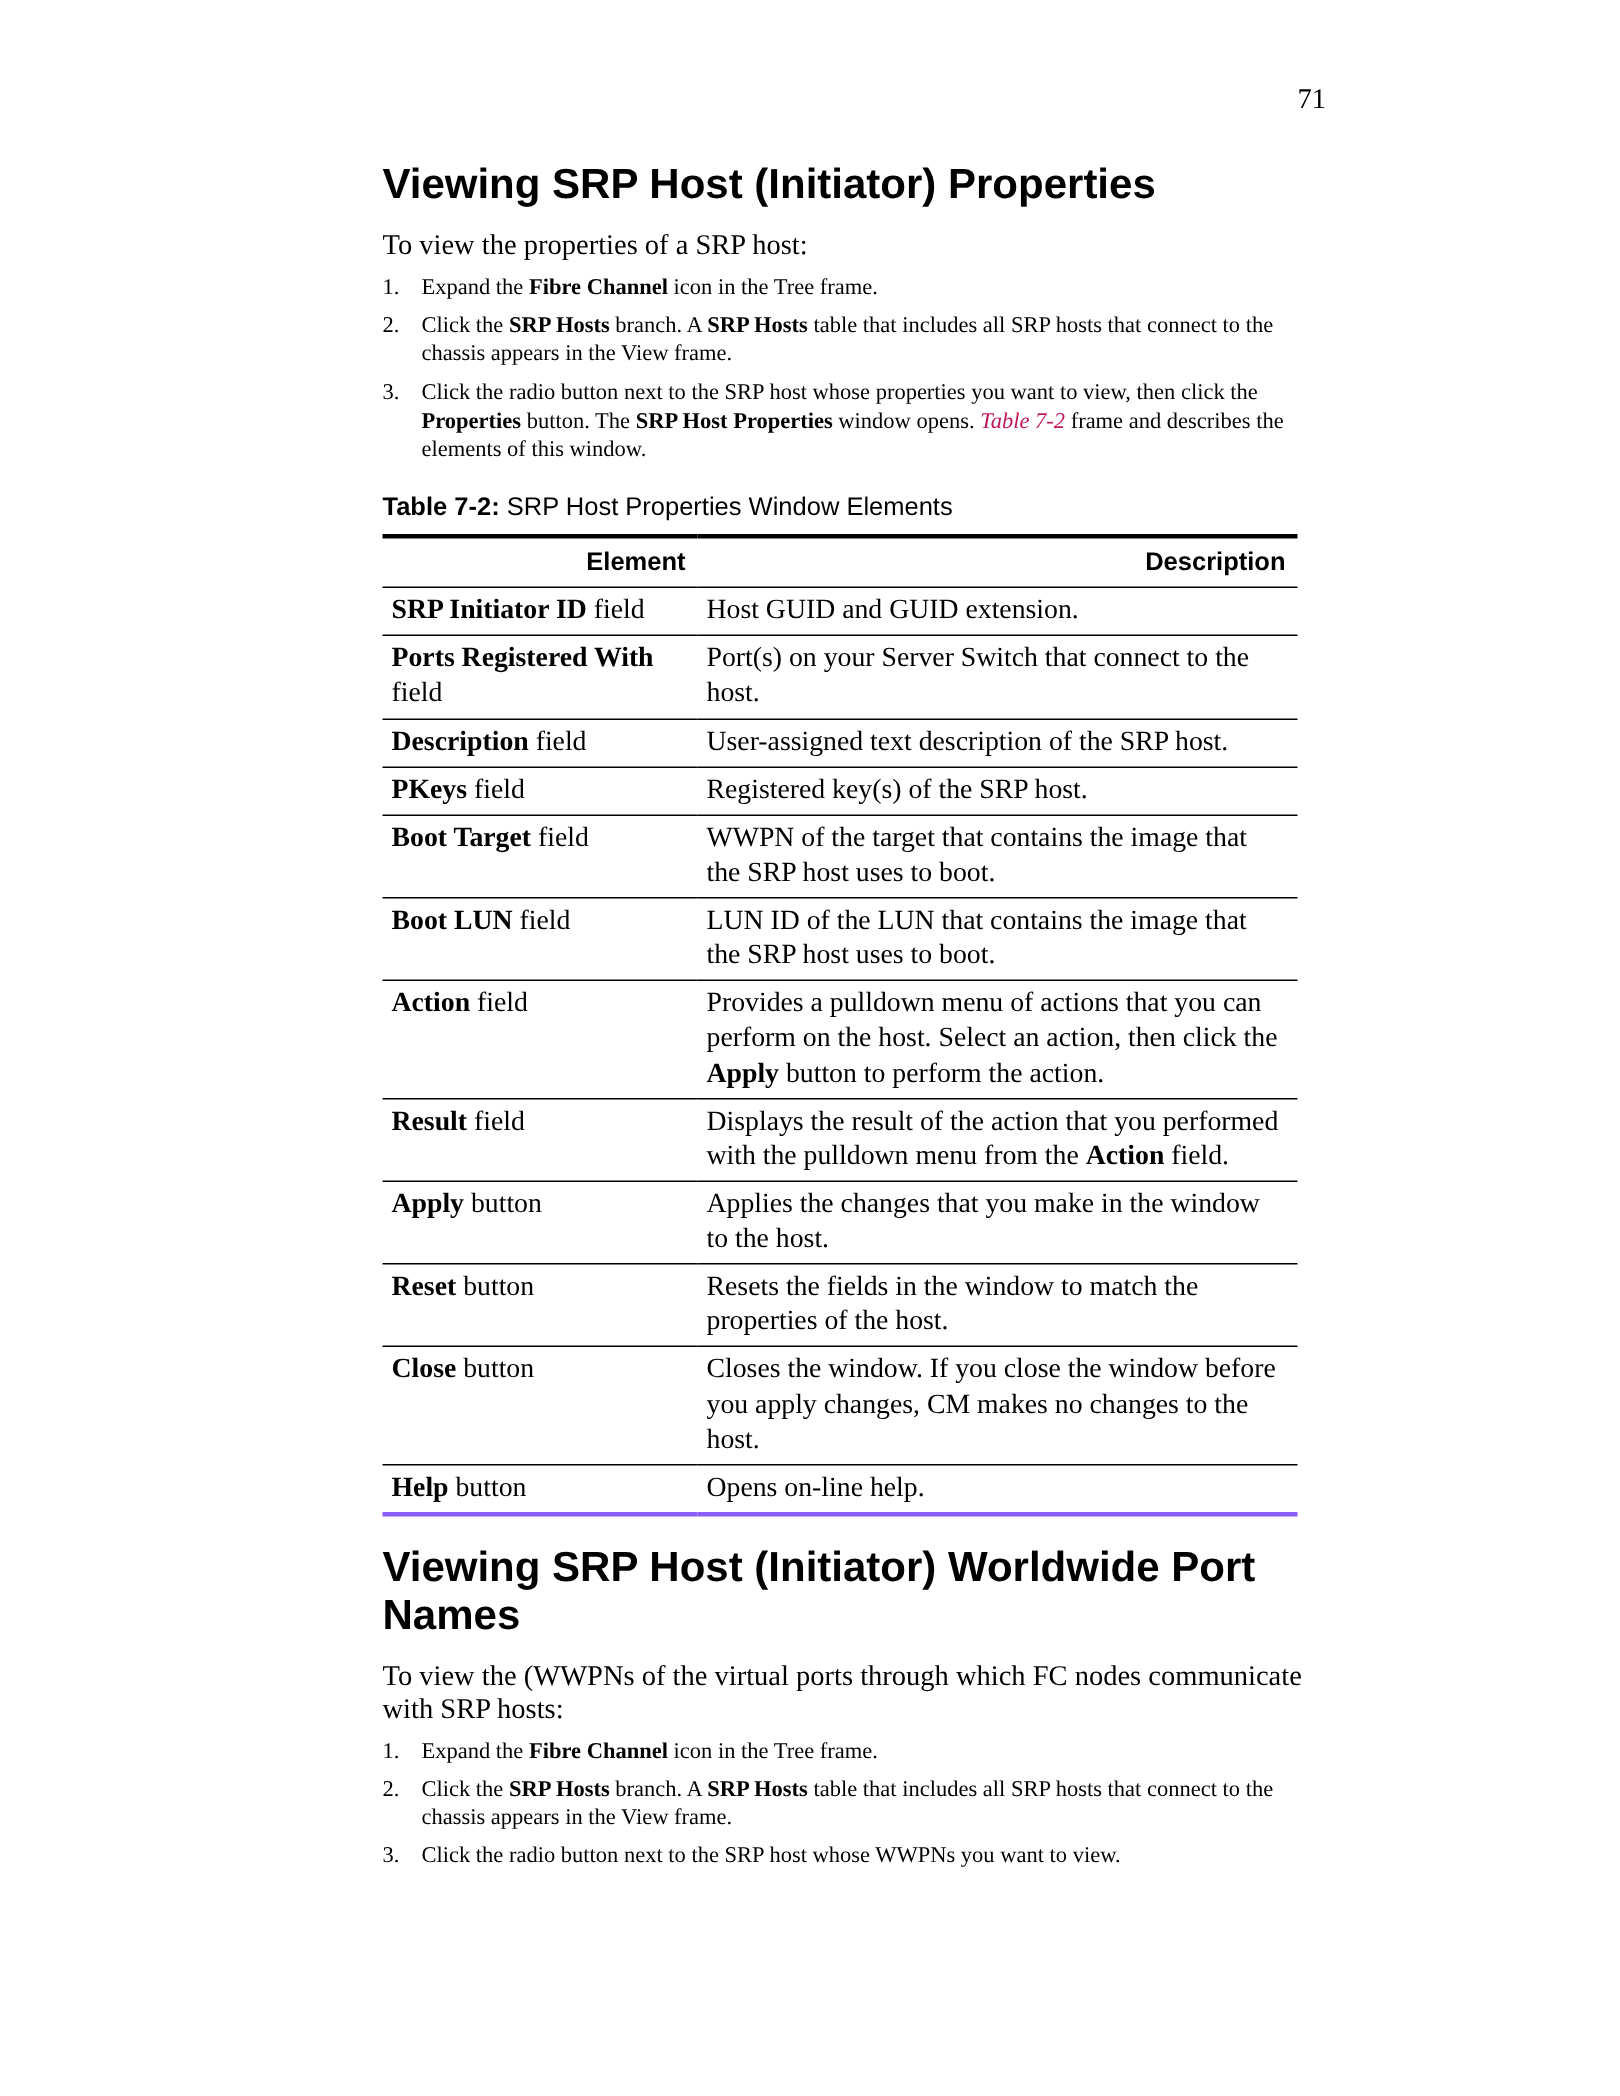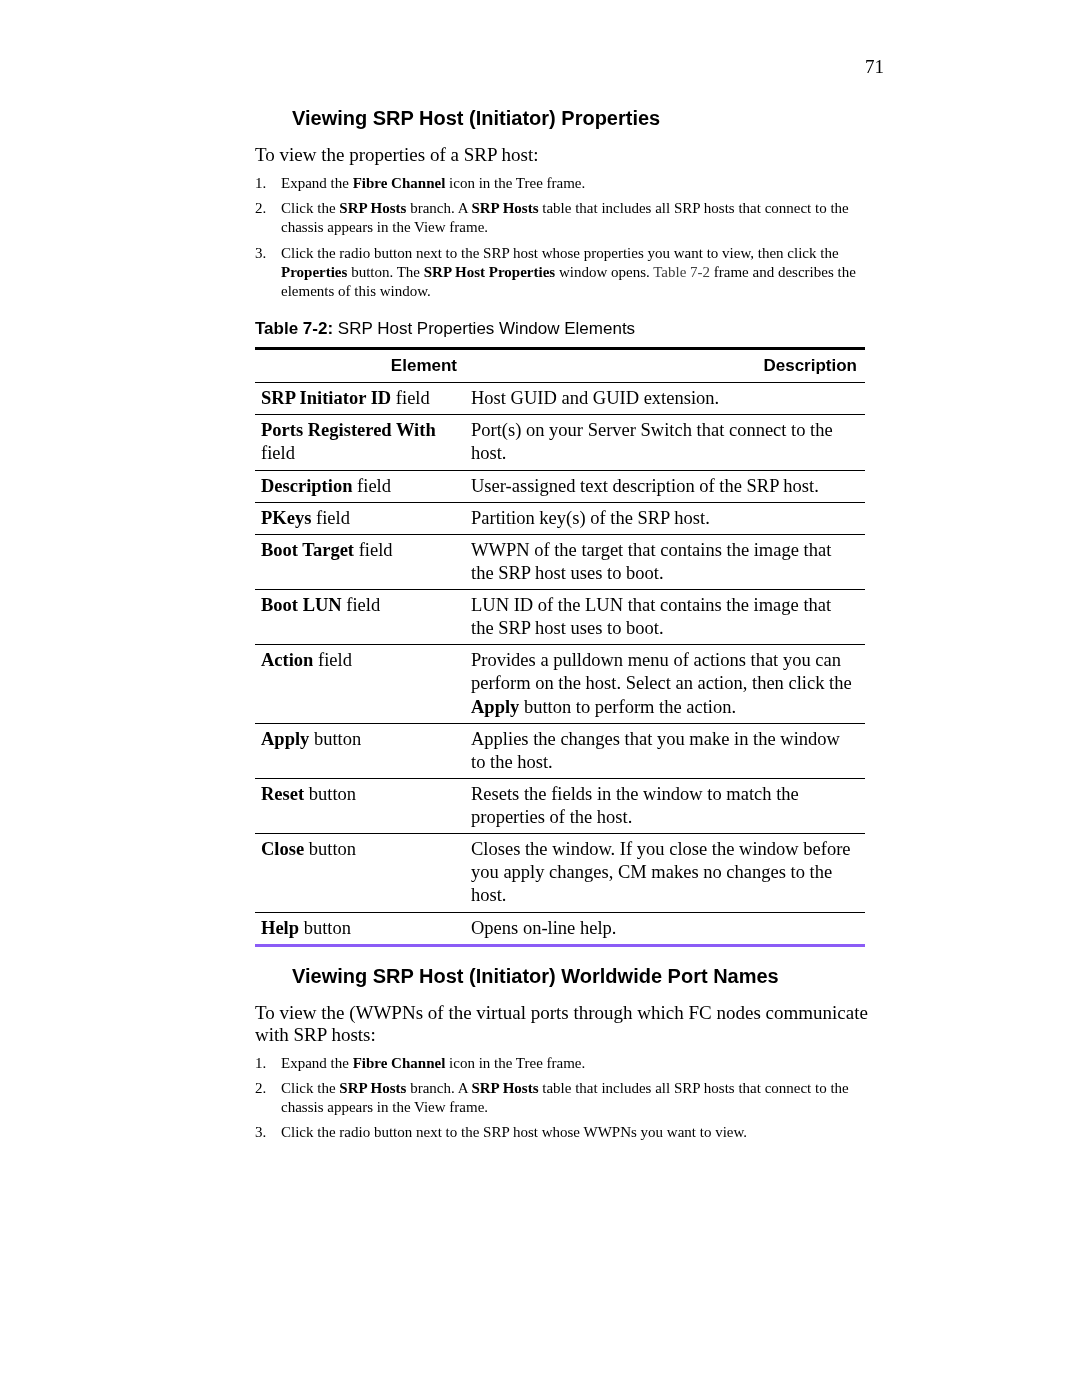--- a/index.html
+++ b/index.html
@@ -19,23 +19,22 @@
     }
     .content {
       position: absolute;
       left: 255px;
       top: 107px;
       width: 635px;
     }
     h1 {
       font-family: Arial, Helvetica, sans-serif;
       font-weight: bold;
-      font-size: 20px;
+      font-size: 28px;
       margin-bottom: 14px;
-      margin-left: 37px;
     }
     .intro {
       font-size: 19px;
       margin-bottom: 8px;
     }
     ol.steps {
       list-style: none;
       counter-reset: step;
       font-size: 15px;
       margin-bottom: 18px;
@@ -47,21 +46,21 @@
       margin-top: 6px;
       line-height: 1.28;
     }
     ol.steps > li::before {
       content: counter(step) ".";
       position: absolute;
       left: 0;
       top: 0;
     }
     .bold { font-weight: bold; }
-    .link { color: #404040; }
+    .link { color: #be185d; font-style: italic; }
     .table-caption {
       font-family: Arial, Helvetica, sans-serif;
       font-size: 17px;
       margin-top: 16px;
       margin-bottom: 8px;
     }
     .table-caption .caption-label { font-weight: bold; }
     table {
       border-collapse: collapse;
       width: 610px;
@@ -127,33 +126,37 @@
         <tr>
           <td><span class="bold">Ports Registered With</span><span> field</span></td>
           <td>Port(s) on your Server Switch that connect to the host.</td>
         </tr>
         <tr>
           <td><span class="bold">Description</span><span> field</span></td>
           <td>User-assigned text description of the SRP host.</td>
         </tr>
         <tr>
           <td><span class="bold">PKeys</span><span> field</span></td>
-          <td>Partition key(s) of the SRP host.</td>
+          <td>Registered key(s) of the SRP host.</td>
         </tr>
         <tr>
           <td><span class="bold">Boot Target</span><span> field</span></td>
           <td>WWPN of the target that contains the image that the SRP host uses to boot.</td>
         </tr>
         <tr>
           <td><span class="bold">Boot LUN</span><span> field</span></td>
           <td>LUN ID of the LUN that contains the image that the SRP host uses to boot.</td>
         </tr>
         <tr>
           <td><span class="bold">Action</span><span> field</span></td>
           <td><span>Provides a pulldown menu of actions that you can perform on the host. Select an action, then click the </span><span class="bold">Apply</span><span> button to perform the action.</span></td>
+        </tr>
+        <tr>
+          <td><span class="bold">Result</span><span> field</span></td>
+          <td><span>Displays the result of the action that you performed with the pulldown menu from the </span><span class="bold">Action</span><span> field.</span></td>
         </tr>
         <tr>
           <td><span class="bold">Apply</span><span> button</span></td>
           <td>Applies the changes that you make in the window to the host.</td>
         </tr>
         <tr>
           <td><span class="bold">Reset</span><span> button</span></td>
           <td>Resets the fields in the window to match the properties of the host.</td>
         </tr>
         <tr>

